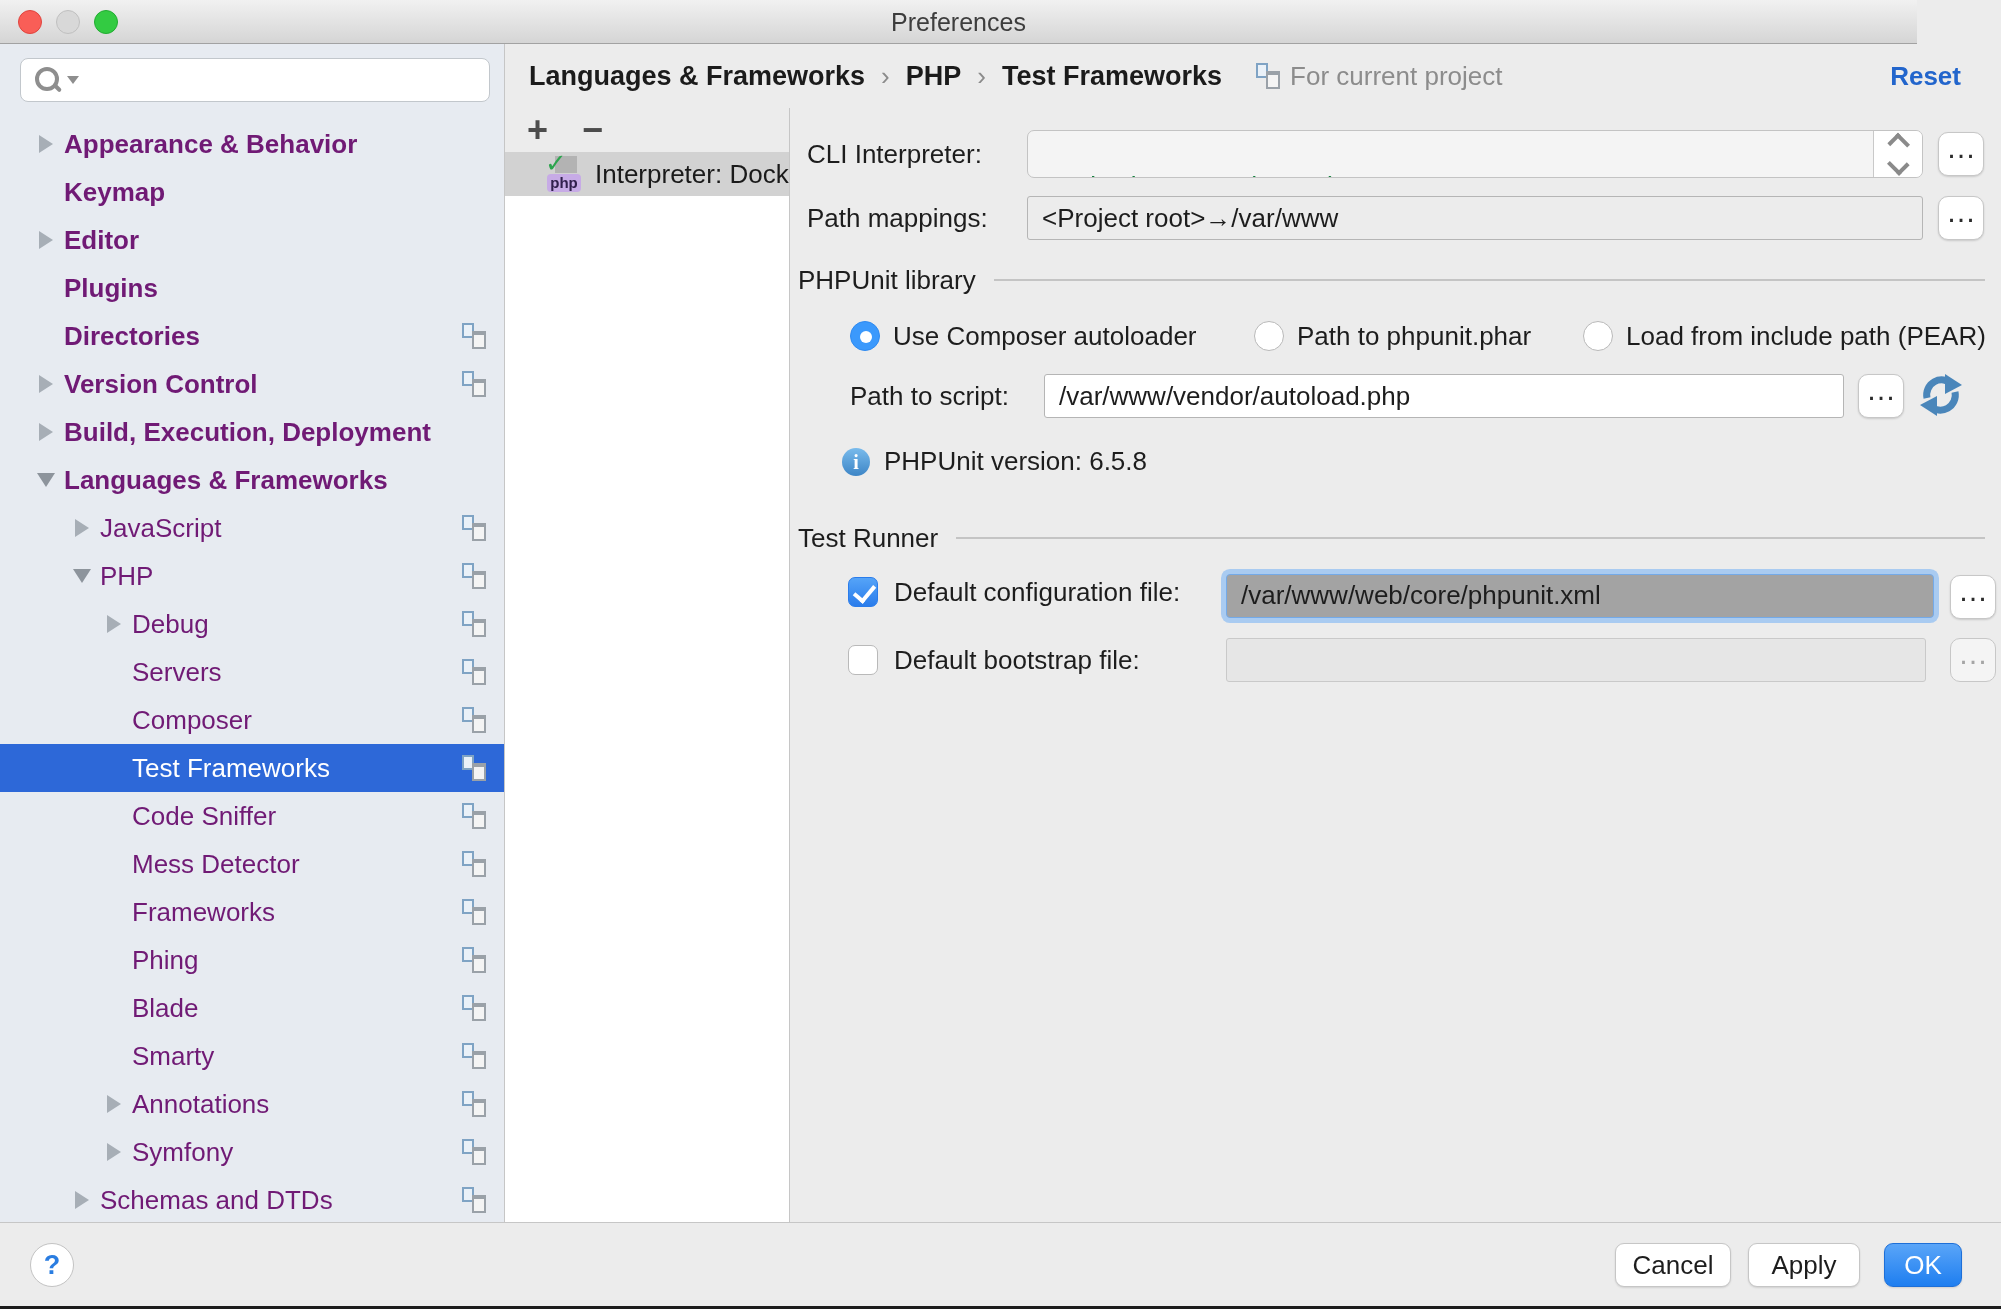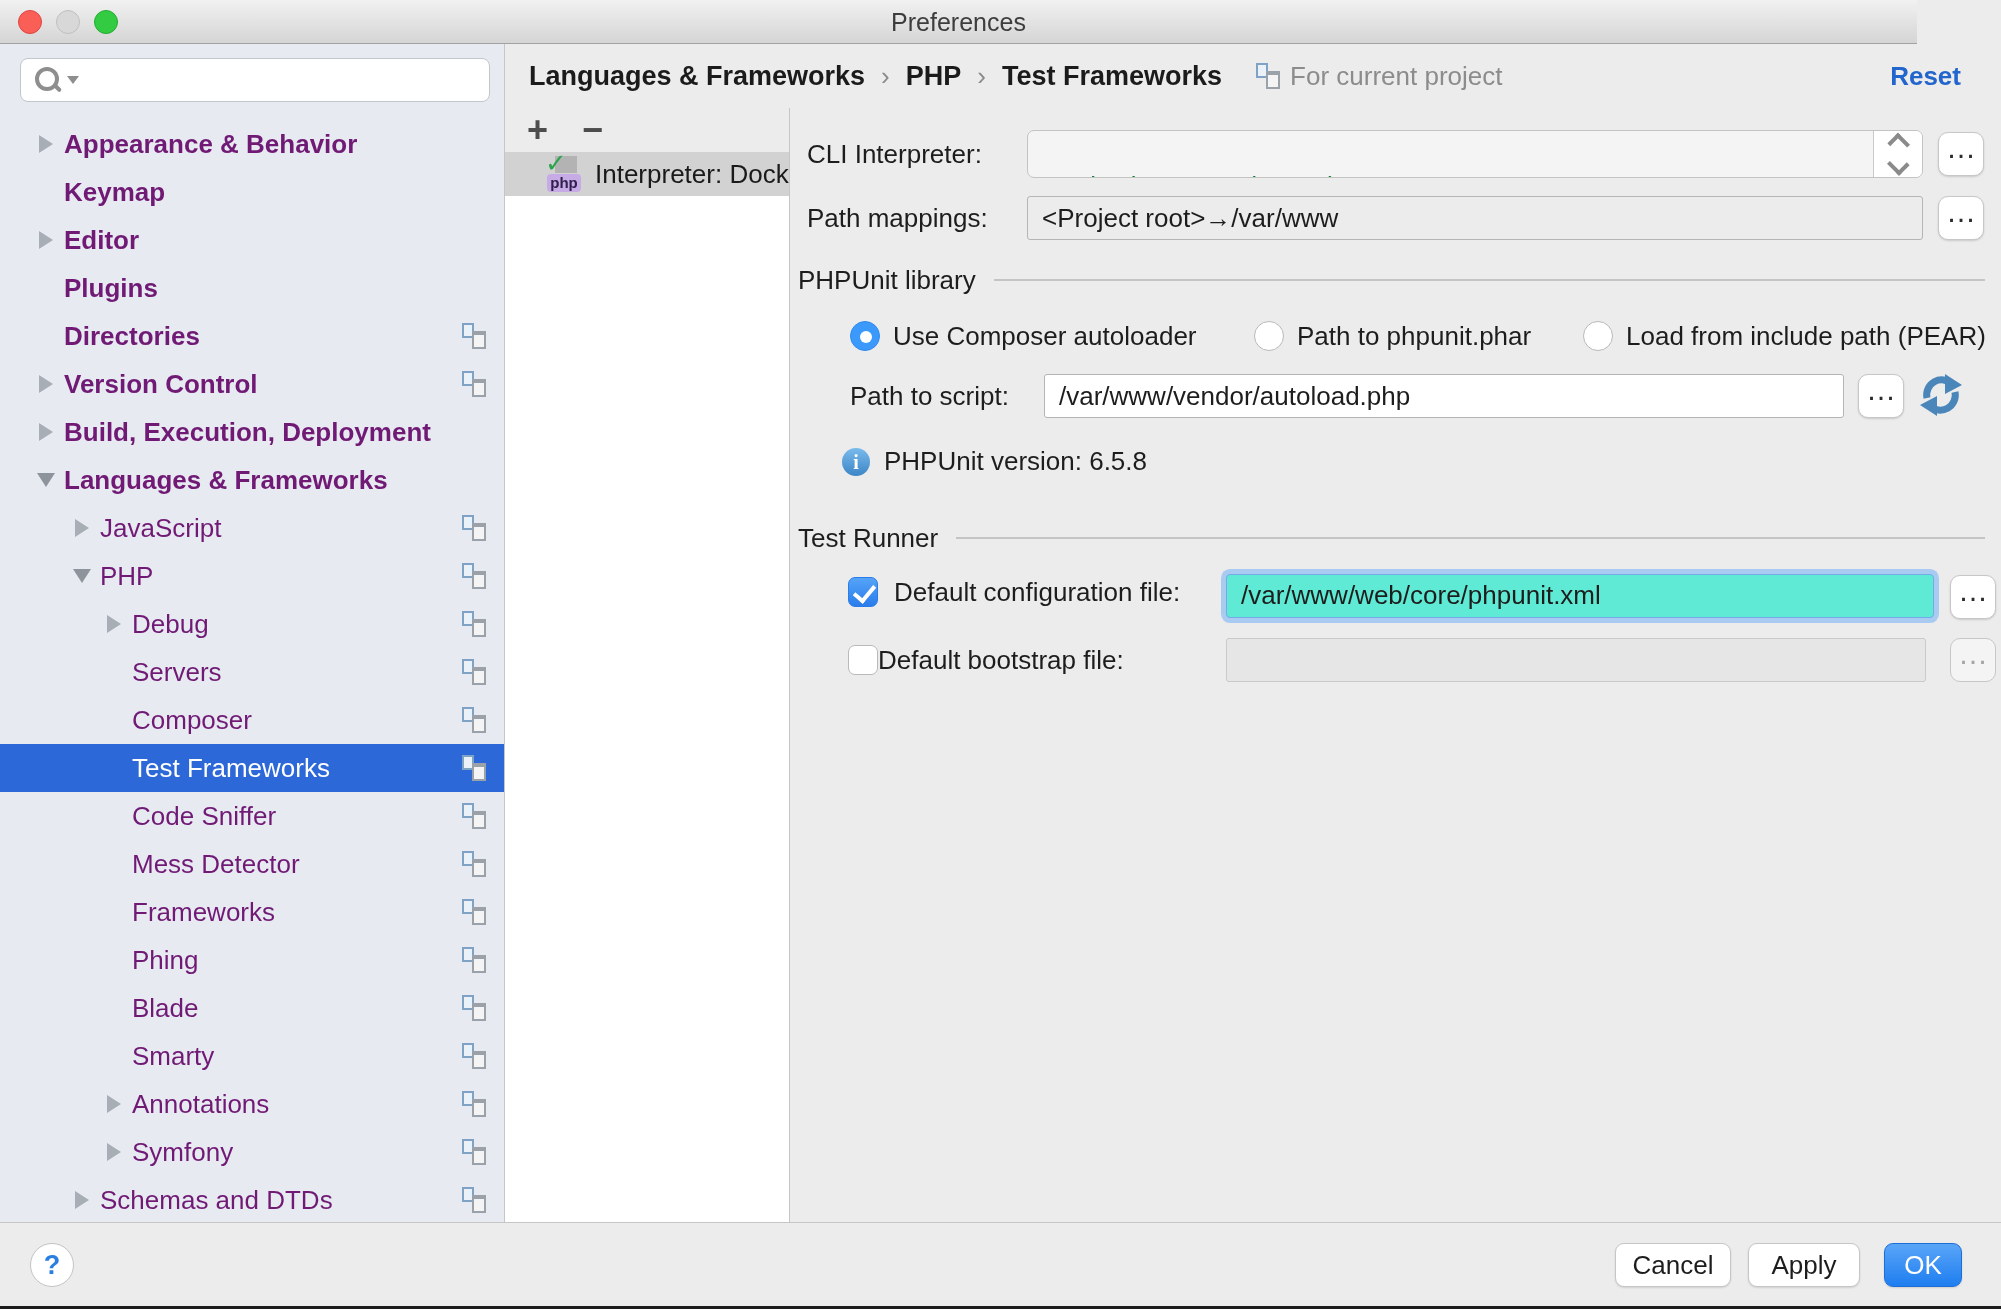--- a/index.html
+++ b/index.html
@@ -74,21 +74,21 @@
   .combo{display:flex;align-items:stretch;height:48px;background:#f4f4f4;border:1px solid #c3c3c3;border-radius:7px;overflow:hidden;}
   .combo .cval{flex:1;line-height:46px;padding-left:16px;color:#15803d;white-space:nowrap;overflow:hidden;margin-top:32px;}
   .stepper{width:48px;background:#ffffff;border-left:1px solid #c9c9c9;display:flex;flex-direction:column;align-items:center;justify-content:center;gap:5px;}
   .chev{width:13px;height:13px;border-right:4px solid #8a8a8a;border-bottom:4px solid #8a8a8a;}
   .chev.up{transform:rotate(-135deg);margin-top:6px;}
   .chev.dn{transform:rotate(45deg);margin-bottom:6px;}
   .field{height:44px;border:1px solid #b5b5b5;border-radius:3px;line-height:42px;padding:0 14px;
     background:#ececec;white-space:nowrap;overflow:hidden;box-sizing:border-box;}
   .field.white{background:#ffffff;}
   .field.disabled{background:#e6e6e6;border-color:#c9c9c9;}
-  .field.focused{background:#5eead4;border:2px solid #74aaе8;border-color:#74aae8;box-shadow:0 0 0 5px #a9cbf1;border-radius:4px;line-height:40px;}
+  .field.focused{background:#a3a3a3;border:2px solid #74aaе8;border-color:#74aae8;box-shadow:0 0 0 5px #a9cbf1;border-radius:4px;line-height:40px;}
   .browse{width:46px;height:44px;background:#ffffff;border:1px solid #c7c7c7;border-radius:10px;
     box-shadow:0 1px 2px rgba(0,0,0,0.15);text-align:center;color:#2b2b2b;font-size:30px;line-height:30px;cursor:pointer;}
   .browse.disabled{color:#a5a5a5;box-shadow:none;background:#f4f4f4;}
   .sect{display:flex;align-items:center;}
   .sect .sname{white-space:nowrap;line-height:44px;}
   .sect .sline{flex:1;height:0;border-top:2px solid #c4c4c4;margin-left:18px;}
   .radio{width:30px;height:30px;border-radius:50%;background:#ffffff;border:1px solid #b9b9b9;box-sizing:border-box;flex:0 0 30px;}
   .radio.on{background:#3b99fc;border-color:#2f8af0;position:relative;}
   .radio.on::after{content:"";position:absolute;left:9px;top:9px;width:12px;height:12px;border-radius:50%;background:#ffffff;}
   .rgroup{display:flex;align-items:center;gap:13px;height:48px;justify-content:center;}
@@ -322,21 +322,21 @@
       <span class="sline"></span>
     </div>
 
     <div class="abs crow" style="left:58px;top:456px;height:56px;gap:16px;">
       <span class="cbox on"></span>
       <span>Default configuration file:</span>
     </div>
     <div class="abs field focused" style="left:436px;top:466px;width:708px;">/var/www/web/core/phpunit.xml</div>
     <div class="abs browse" style="left:1160px;top:467px;">…</div>
 
-    <div class="abs crow" style="left:58px;top:528px;height:48px;">
+    <div class="abs crow" style="left:58px;top:528px;height:48px;gap:16px;">
       <span class="cbox"></span>
       <span>Default bootstrap file:</span>
     </div>
     <div class="abs field disabled" style="left:436px;top:530px;width:700px;"></div>
     <div class="abs browse disabled" style="left:1160px;top:530px;">…</div>
   </div>
 
   <div class="footer">
     <div class="helpbtn">?</div>
     <div class="btn" style="left:1615px;width:116px;">Cancel</div>

